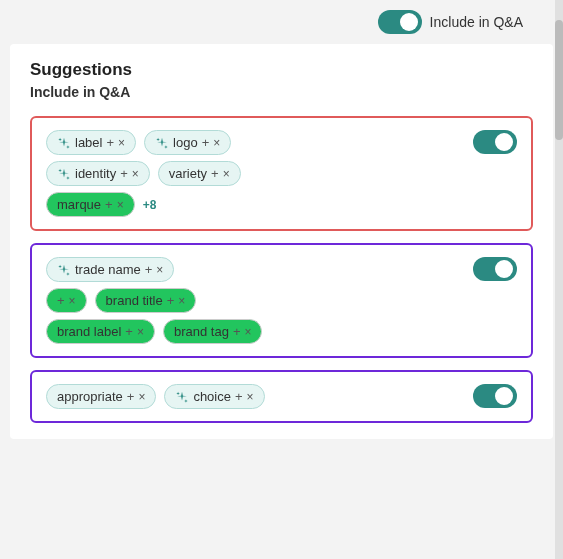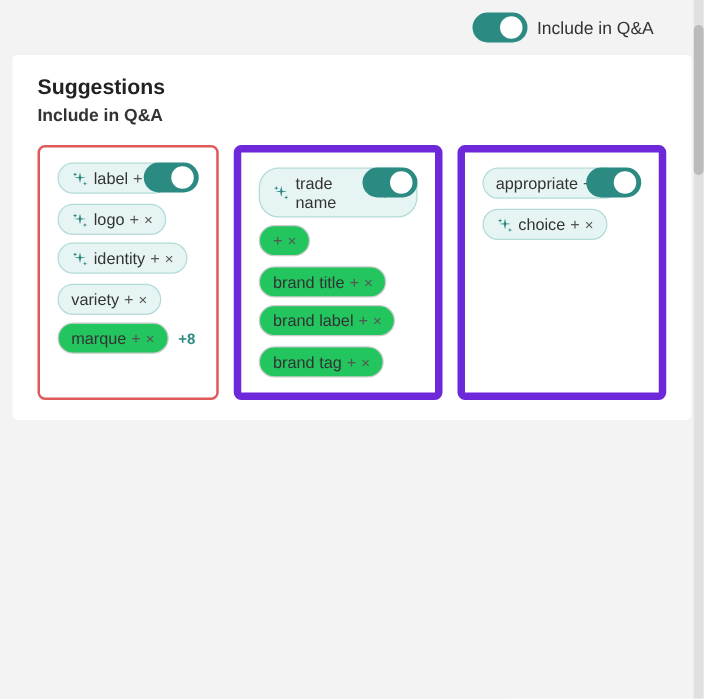--- a/index.html
+++ b/index.html
@@ -87,26 +87,26 @@
     .include-qna-label {
       font-size: 14px;
       font-weight: 600;
       color: #333;
       text-align: right;
     }
 
     .cards-container {
       margin-top: 16px;
       display: flex;
-      flex-direction: row;
+      flex-direction: column;
       gap: 12px;
     }
 
     .suggestion-card {
-      border: 6px solid #6d28d9;
+      border: 2px solid #6d28d9;
       border-radius: 6px;
       padding: 12px 14px;
       background: white;
       position: relative;
     }
 
     .suggestion-card.highlighted {
       border: 2px solid #e05a5a;
     }
 

